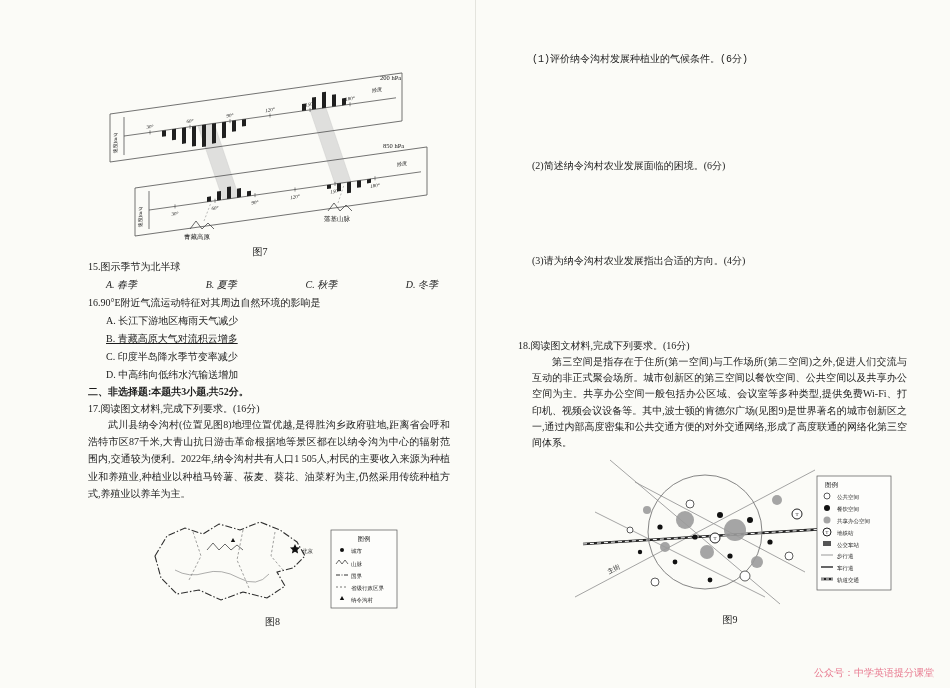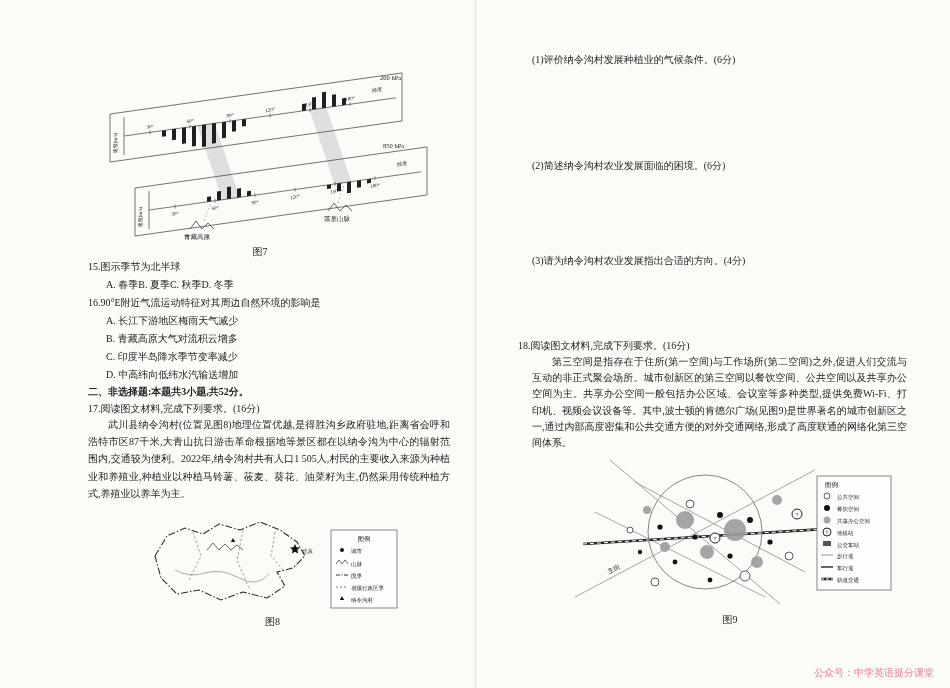--- a/index.html
+++ b/index.html
@@ -3,21 +3,21 @@
 <meta charset="utf-8">
 <style>
   html,body{margin:0;padding:0;background:#d8d8d3;}
   .sheet{position:relative;width:950px;height:688px;background:#fbfbf7;overflow:hidden;
          font-family:"Liberation Serif","DejaVu Serif",serif;color:#1c1c1c;}
   .divider{position:absolute;left:475px;top:0;width:1px;height:688px;background:#e4e4de;}
   .abs{position:absolute;}
   .t{font-size:10px;line-height:1.55;white-space:nowrap;}
   .bold{font-weight:bold;}
   .para{font-size:10px;line-height:1.72;text-align:justify;text-indent:2em;white-space:normal;}
-  .opt-row{display:flex;justify-content:flex-start;}
+  .opt-row{display:flex;justify-content:space-between;font-style:italic;}
   .footer{font-size:9px;color:#333;text-align:center;}
   .caption{font-size:10px;text-align:center;color:#222;}
   .watermark{color:#e8798f;font-size:10px;text-align:right;}
   svg text{fill:#222;font-family:"Liberation Serif","DejaVu Serif",serif;}
   .f4{font-size:4.6px;} .f5{font-size:5px;} .f55{font-size:5.5px;} .f6{font-size:6.5px;}
   .panel{fill:none;stroke:#555;stroke-width:.8;}
   .axln{stroke:#444;stroke-width:.7;}
   .tick{stroke:#444;stroke-width:.6;}
   .bar{fill:#1f1f1f;}
   .plane{fill:#c9c9c9;opacity:.55;stroke:#999;stroke-width:.4;}
@@ -133,21 +133,21 @@
   <div class="abs t" style="left:88px;top:259px;">15.图示季节为北半球</div>
   <div class="abs opt-row" style="left:106px;top:277px;width:332px;">
     <span class="t">A. 春季</span>
     <span class="t">B. 夏季</span>
     <span class="t">C. 秋季</span>
     <span class="t">D. 冬季</span>
   </div>
 
   <div class="abs t" style="left:88px;top:295px;">16.90°E附近气流运动特征对其周边自然环境的影响是</div>
   <div class="abs t" style="left:106px;top:313px;">A. 长江下游地区梅雨天气减少</div>
-  <div class="abs t" style="left:106px;top:331px;">B. 青藏高原大气对流积云增多</div>
+  <div class="abs t" style="left:106px;top:331px;text-decoration:underline;">B. 青藏高原大气对流积云增多</div>
   <div class="abs t" style="left:106px;top:349px;">C. 印度半岛降水季节变率减少</div>
   <div class="abs t" style="left:106px;top:367px;">D. 中高纬向低纬水汽输送增加</div>
 
   <div class="abs t bold" style="left:88px;top:384px;">二、非选择题:本题共3小题,共52分。</div>
 
   <div class="abs t" style="left:88px;top:401px;">17.阅读图文材料,完成下列要求。(16分)</div>
   <div class="abs para" style="left:88px;top:416px;width:362px;">武川县纳令沟村(位置见图8)地理位置优越,是得胜沟乡政府驻地,距离省会呼和浩特市区87千米,大青山抗日游击革命根据地等景区都在以纳令沟为中心的辐射范围内,交通较为便利。2022年,纳令沟村共有人口1 505人,村民的主要收入来源为种植业和养殖业,种植业以种植马铃薯、莜麦、葵花、油菜籽为主,仍然采用传统种植方式,养殖业以养羊为主。</div>
 
   <svg class="abs" style="left:145px;top:508px;" width="255" height="104" viewBox="0 0 255 104">
     <path class="map-border" d="M10,48 L22,28 L40,20 L58,26 L74,16 L95,22 L115,14 L135,22 L152,34 L160,48 L148,60 L132,64 L140,78 L122,90 L98,84 L76,92 L54,82 L32,86 L16,70 Z"></path>
@@ -171,21 +171,21 @@
       <text class="f55" x="206" y="70">国界</text>
       <line x1="191" y1="79" x2="203" y2="79" stroke="#555" stroke-width=".8" stroke-dasharray="2 2"></line>
       <text class="f55" x="206" y="82">省级行政区界</text>
       <path d="M197,88 l2.2,4 l-4.4,0 Z" fill="#111"></path>
       <text class="f55" x="206" y="94">纳令沟村</text>
     </g>
   </svg>
   <div class="abs caption" style="left:145px;top:615px;width:255px;">图8</div>
 
 
-  <div class="abs t" style="left:532px;top:52px;">(1)评价纳令沟村发展种植业的气候条件。(6分)</div>
+  <div class="abs t" style="left:532px;top:52px;font-family:Liberation Mono, monospace;">(1)评价纳令沟村发展种植业的气候条件。(6分)</div>
   <div class="abs t" style="left:532px;top:158px;">(2)简述纳令沟村农业发展面临的困境。(6分)</div>
   <div class="abs t" style="left:532px;top:253px;">(3)请为纳令沟村农业发展指出合适的方向。(4分)</div>
 
   <div class="abs t" style="left:518px;top:338px;">18.阅读图文材料,完成下列要求。(16分)</div>
   <div class="abs para" style="left:532px;top:354px;width:375px;line-height:1.62;">第三空间是指存在于住所(第一空间)与工作场所(第二空间)之外,促进人们交流与互动的非正式聚会场所。城市创新区的第三空间以餐饮空间、公共空间以及共享办公空间为主。共享办公空间一般包括办公区域、会议室等多种类型,提供免费Wi-Fi、打印机、视频会议设备等。其中,波士顿的肯德尔广场(见图9)是世界著名的城市创新区之一,通过内部高度密集和公共交通方便的对外交通网络,形成了高度联通的网络化第三空间体系。</div>
 
   <svg class="abs" style="left:565px;top:452px;" width="330" height="158" viewBox="0 0 330 158">
     <line class="street" x1="10" y1="145" x2="250" y2="18"></line>
     <line class="street" x1="45" y1="8" x2="215" y2="152"></line>
     <line class="street" x1="70" y1="30" x2="240" y2="120"></line>

